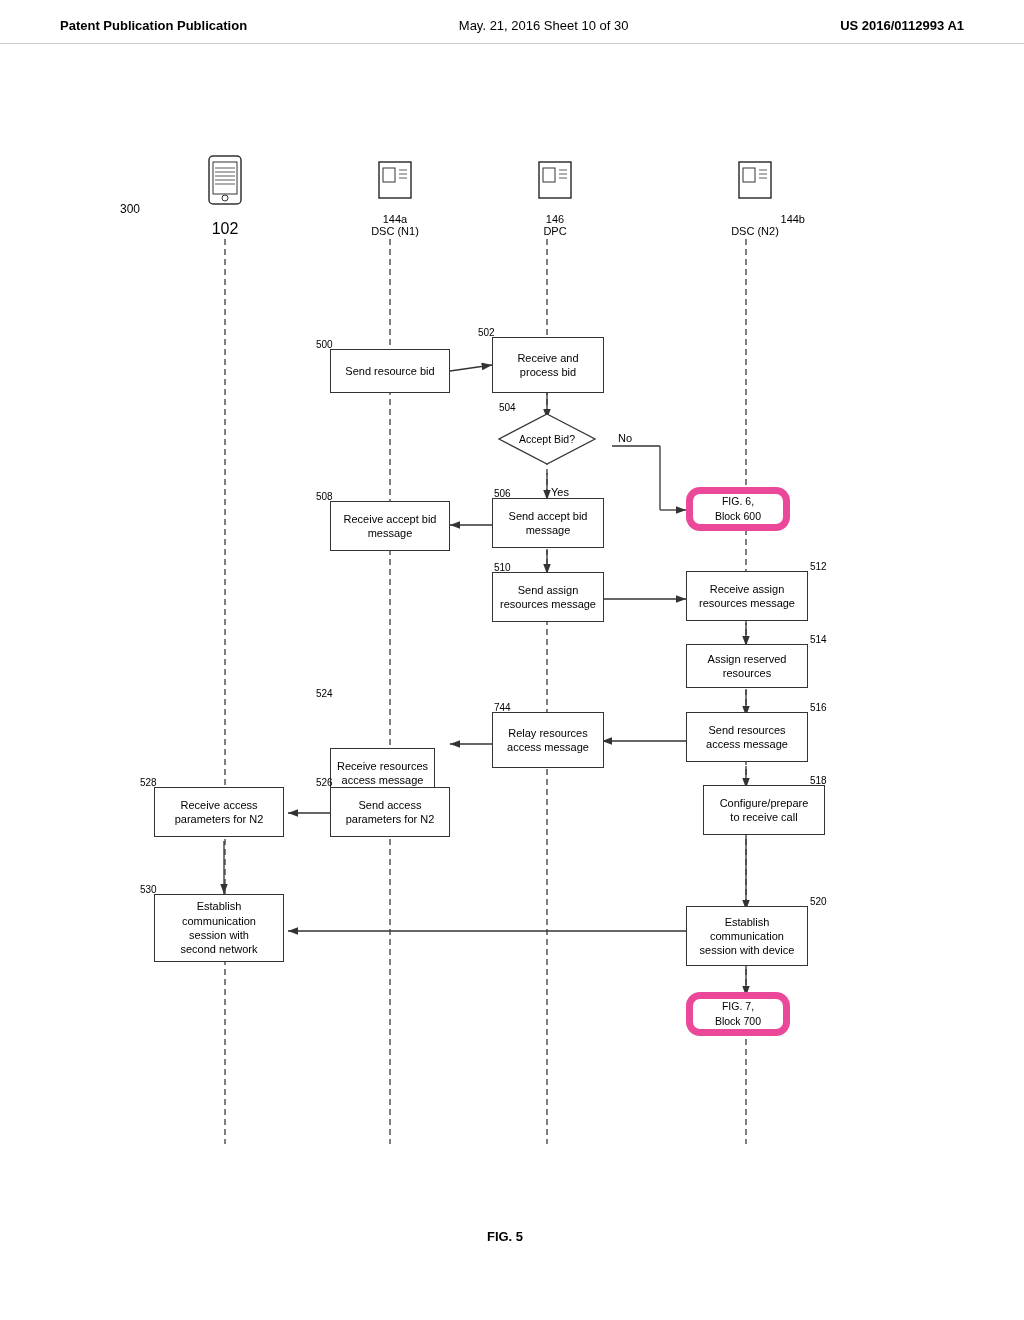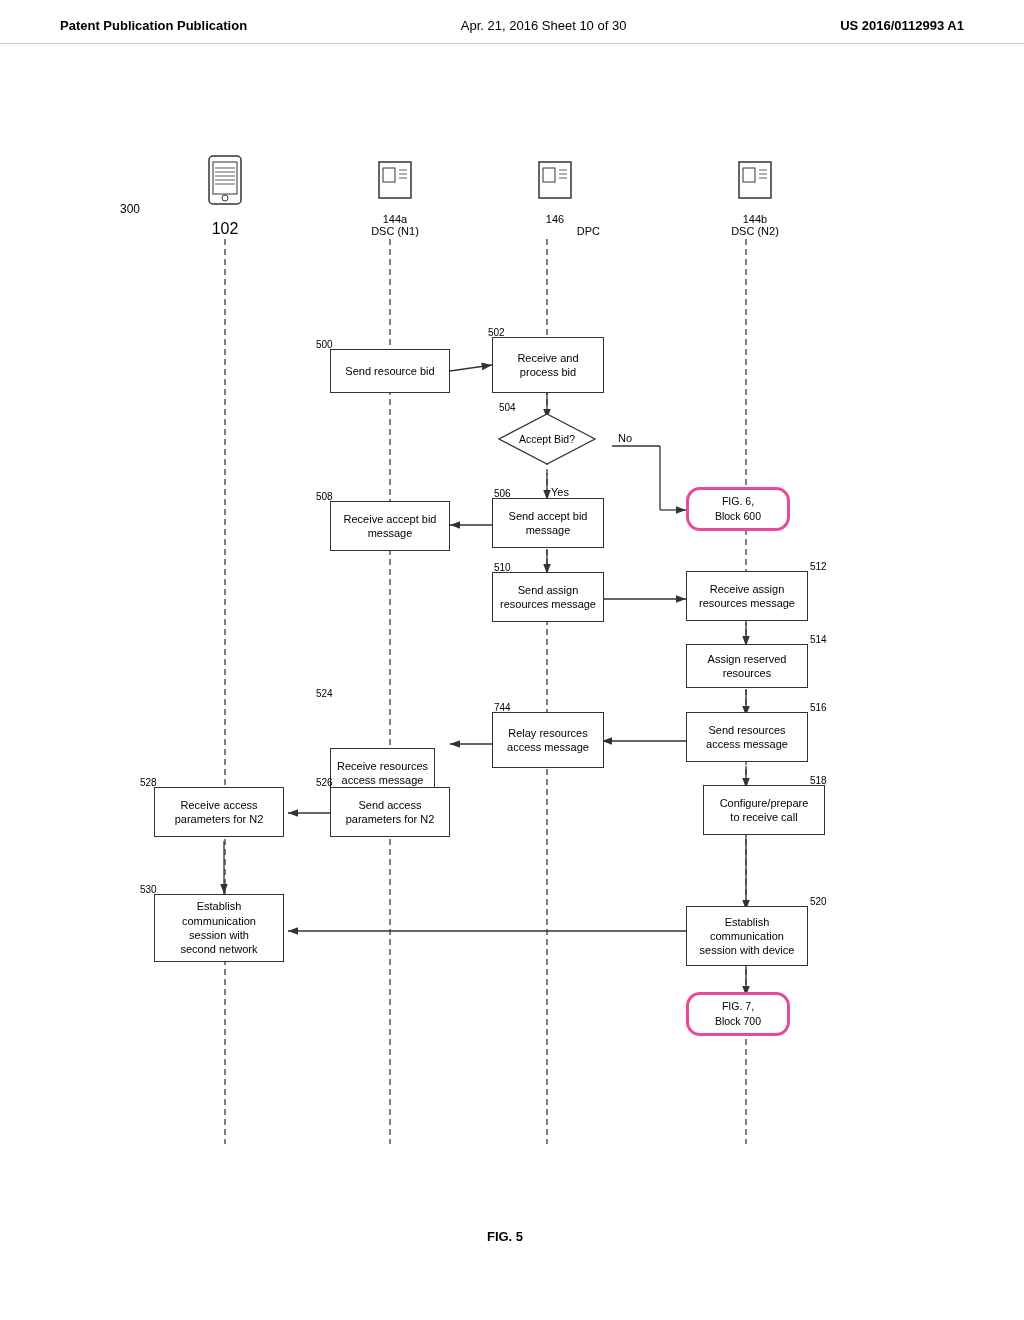--- a/index.html
+++ b/index.html
@@ -80,39 +80,39 @@
 
     
     .device-icon {
       position: absolute;
       text-align: center;
     }
 
     
     .fig-ref {
       position: absolute;
-      border: 3px solid #ec4899;
+      border: 7px solid #ec4899;
       border-radius: 14px;
       background: #fff;
       font-size: 10.5px;
       text-align: center;
       display: flex;
       align-items: center;
       justify-content: center;
       flex-direction: column;
       line-height: 1.4;
       padding: 3px 6px;
     }
   </style>
 </head>
 <body>
 
 <div class="page-header">
   <span class="page-header-left">Patent Publication Publication</span>
-  <span class="page-header-center">Apr. 21, 2016  Sheet 10 of 30</span>
+  <span class="page-header-center">May. 21, 2016  Sheet 10 of 30</span>
   <span class="page-header-right">US 2016/0112993 A1</span>
 </div>
 
 <div class="diagram-area">
 
   <svg class="arrows-svg" xmlns="http://www.w3.org/2000/svg">
     <defs>
       <marker id="arrowhead" markerWidth="8" markerHeight="6" refX="8" refY="3" orient="auto">
         <polygon points="0 0, 8 3, 0 6" fill="#333"></polygon>
       </marker>
@@ -203,44 +203,44 @@
 
   <div class="device-icon" style="left:510px;top:100px;width:90px;">
     <svg width="48" height="55" viewBox="0 0 48 55">
       <rect x="8" y="8" width="32" height="36" fill="none" stroke="#333" stroke-width="1.5"></rect>
       <rect x="12" y="14" width="12" height="14" fill="none" stroke="#333" stroke-width="1"></rect>
       <line x1="28" y1="16" x2="36" y2="16" stroke="#333" stroke-width="0.8"></line>
       <line x1="28" y1="20" x2="36" y2="20" stroke="#333" stroke-width="0.8"></line>
       <line x1="28" y1="24" x2="36" y2="24" stroke="#333" stroke-width="0.8"></line>
     </svg>
     <div style="font-size:11px;text-align:center;">146</div>
-    <div style="font-size:11px;text-align:right;">DPC</div>
+    <div style="font-size:11px;text-align:center;">DPC</div>
   </div>
 
   <div class="device-icon" style="left:705px;top:100px;width:100px;">
     <svg width="48" height="55" viewBox="0 0 48 55">
       <rect x="8" y="8" width="32" height="36" fill="none" stroke="#333" stroke-width="1.5"></rect>
       <rect x="12" y="14" width="12" height="14" fill="none" stroke="#333" stroke-width="1"></rect>
       <line x1="28" y1="16" x2="36" y2="16" stroke="#333" stroke-width="0.8"></line>
       <line x1="28" y1="20" x2="36" y2="20" stroke="#333" stroke-width="0.8"></line>
       <line x1="28" y1="24" x2="36" y2="24" stroke="#333" stroke-width="0.8"></line>
     </svg>
-    <div style="font-size:11px;text-align:center;">144b</div>
+    <div style="font-size:11px;text-align:right;">144b</div>
     <div style="font-size:11px;text-align:center;">DSC (N2)</div>
   </div>
 
   <div class="box" style="left:330px;top:295px;width:120px;height:44px;">
     Send resource bid
   </div>
   <div class="label" style="left:316px;top:284px;font-size:10px;">500</div>
 
   <div class="box" style="left:492px;top:283px;width:112px;height:56px;">
     Receive and<br>process bid
   </div>
-  <div class="label" style="left:488px;top:272px;font-size:10px;">502</div>
+  <div class="label" style="left:478px;top:272px;font-size:10px;">502</div>
 
   <div class="diamond-container" style="left:497px;top:358px;width:100px;height:54px;">
     <svg width="100" height="54" viewBox="0 0 100 54">
       <polygon points="50,2 98,27 50,52 2,27" fill="white" stroke="#333" stroke-width="1.3"></polygon>
       <text x="50" y="31" text-anchor="middle" font-size="10.5" font-family="Arial">Accept Bid?</text>
     </svg>
   </div>
   <div class="label" style="left:499px;top:347px;font-size:10px;">504</div>
 
   <div class="box" style="left:492px;top:444px;width:112px;height:50px;">

